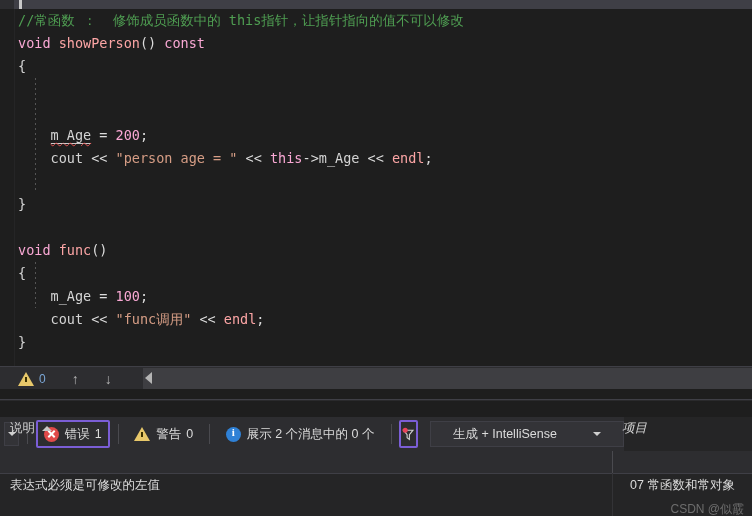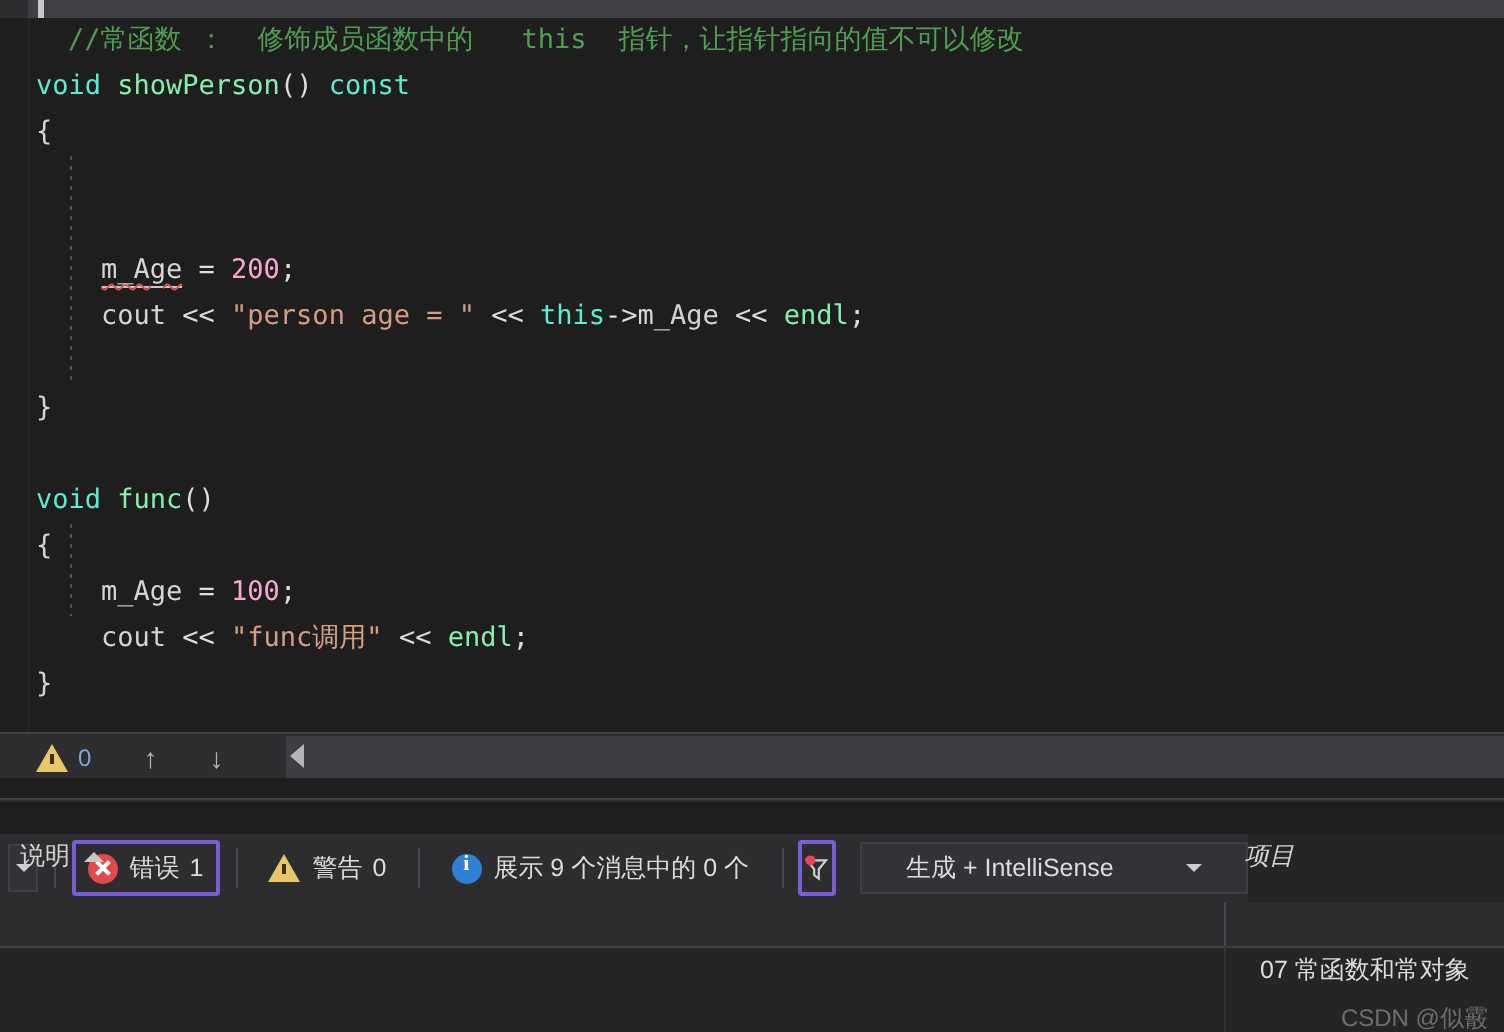--- a/index.html
+++ b/index.html
@@ -20,23 +20,23 @@
   .editor{position:absolute;left:0;top:9px;width:752px;height:357px;background:#1e1e1e;overflow:hidden;}
   .gutter{position:absolute;left:0;top:0;width:14px;height:357px;background:#1e1e1e;border-right:1px solid #252526;}
   .code{
     position:absolute;left:14px;top:0;right:0;top:0;
     font-family:"DejaVu Sans Mono","Liberation Mono",monospace;
     font-size:13.5px;line-height:23px;white-space:pre;
   }
   .ln{position:relative;height:23px;padding-left:4px;}
   .ln span{white-space:pre;}
 
-  .c-cmt{color:#4f9e52;margin-left:16px;}
-  .c-kw{color:#5eead4;}
-  .c-fn{color:#86efac;}
+  .c-cmt{color:#4f9e52;}
+  .c-kw{color:#f9a8d4;}
+  .c-fn{color:#fca5a5;}
   .c-num{color:#f9a8d4;}
   .c-str{color:#d69d85;}
   .c-txt{color:#dcdcdc;}
   .c-var{color:#d4d4d4;}
   .c-brace{color:#d4d4d4;}
 
   .squig{
     text-decoration:underline;
     text-decoration-color:#e05252;
     text-decoration-style:wavy;
@@ -167,21 +167,21 @@
       <div class="badge plain">
         <span class="ico-warn"></span>
         <span class="lbl">警告</span>
         <span class="lbl" style="margin-left:5px;">0</span>
       </div>
 
       <div class="vsep"></div>
 
       <div class="badge plain">
         <span class="ico-info"></span>
-        <span class="lbl">展示 9 个消息中的 0 个</span>
+        <span class="lbl">展示 2 个消息中的 0 个</span>
       </div>
 
       <div class="vsep"></div>
 
       <div class="filterbtn">
         <svg width="15" height="15" viewBox="0 0 15 15">
           <path d="M2.5 3.2 L12 3.2 L8.4 7.6 L8.4 12.3 L6.1 10.6 L6.1 7.6 Z" fill="none" stroke="#cfcfcf" stroke-width="1.1"></path>
           <circle cx="4.2" cy="3.2" r="2.5" fill="#e8435a"></circle>
         </svg>
       </div>
@@ -198,18 +198,19 @@
       <span>说明</span>
       <span class="sortarrow"></span>
     </div>
     <div class="th c2">
       <span>项目</span>
     </div>
     <div class="coldiv"></div>
     <div class="coldiv2"></div>
 
     <div class="trow">
+      <div class="cell c1">表达式必须是可修改的左值</div>
       <div class="cell c2">07 常函数和常对象</div>
     </div>
 
     <div class="watermark">CSDN @似霰</div>
   </div>
 </div>
 
 </body></html>

